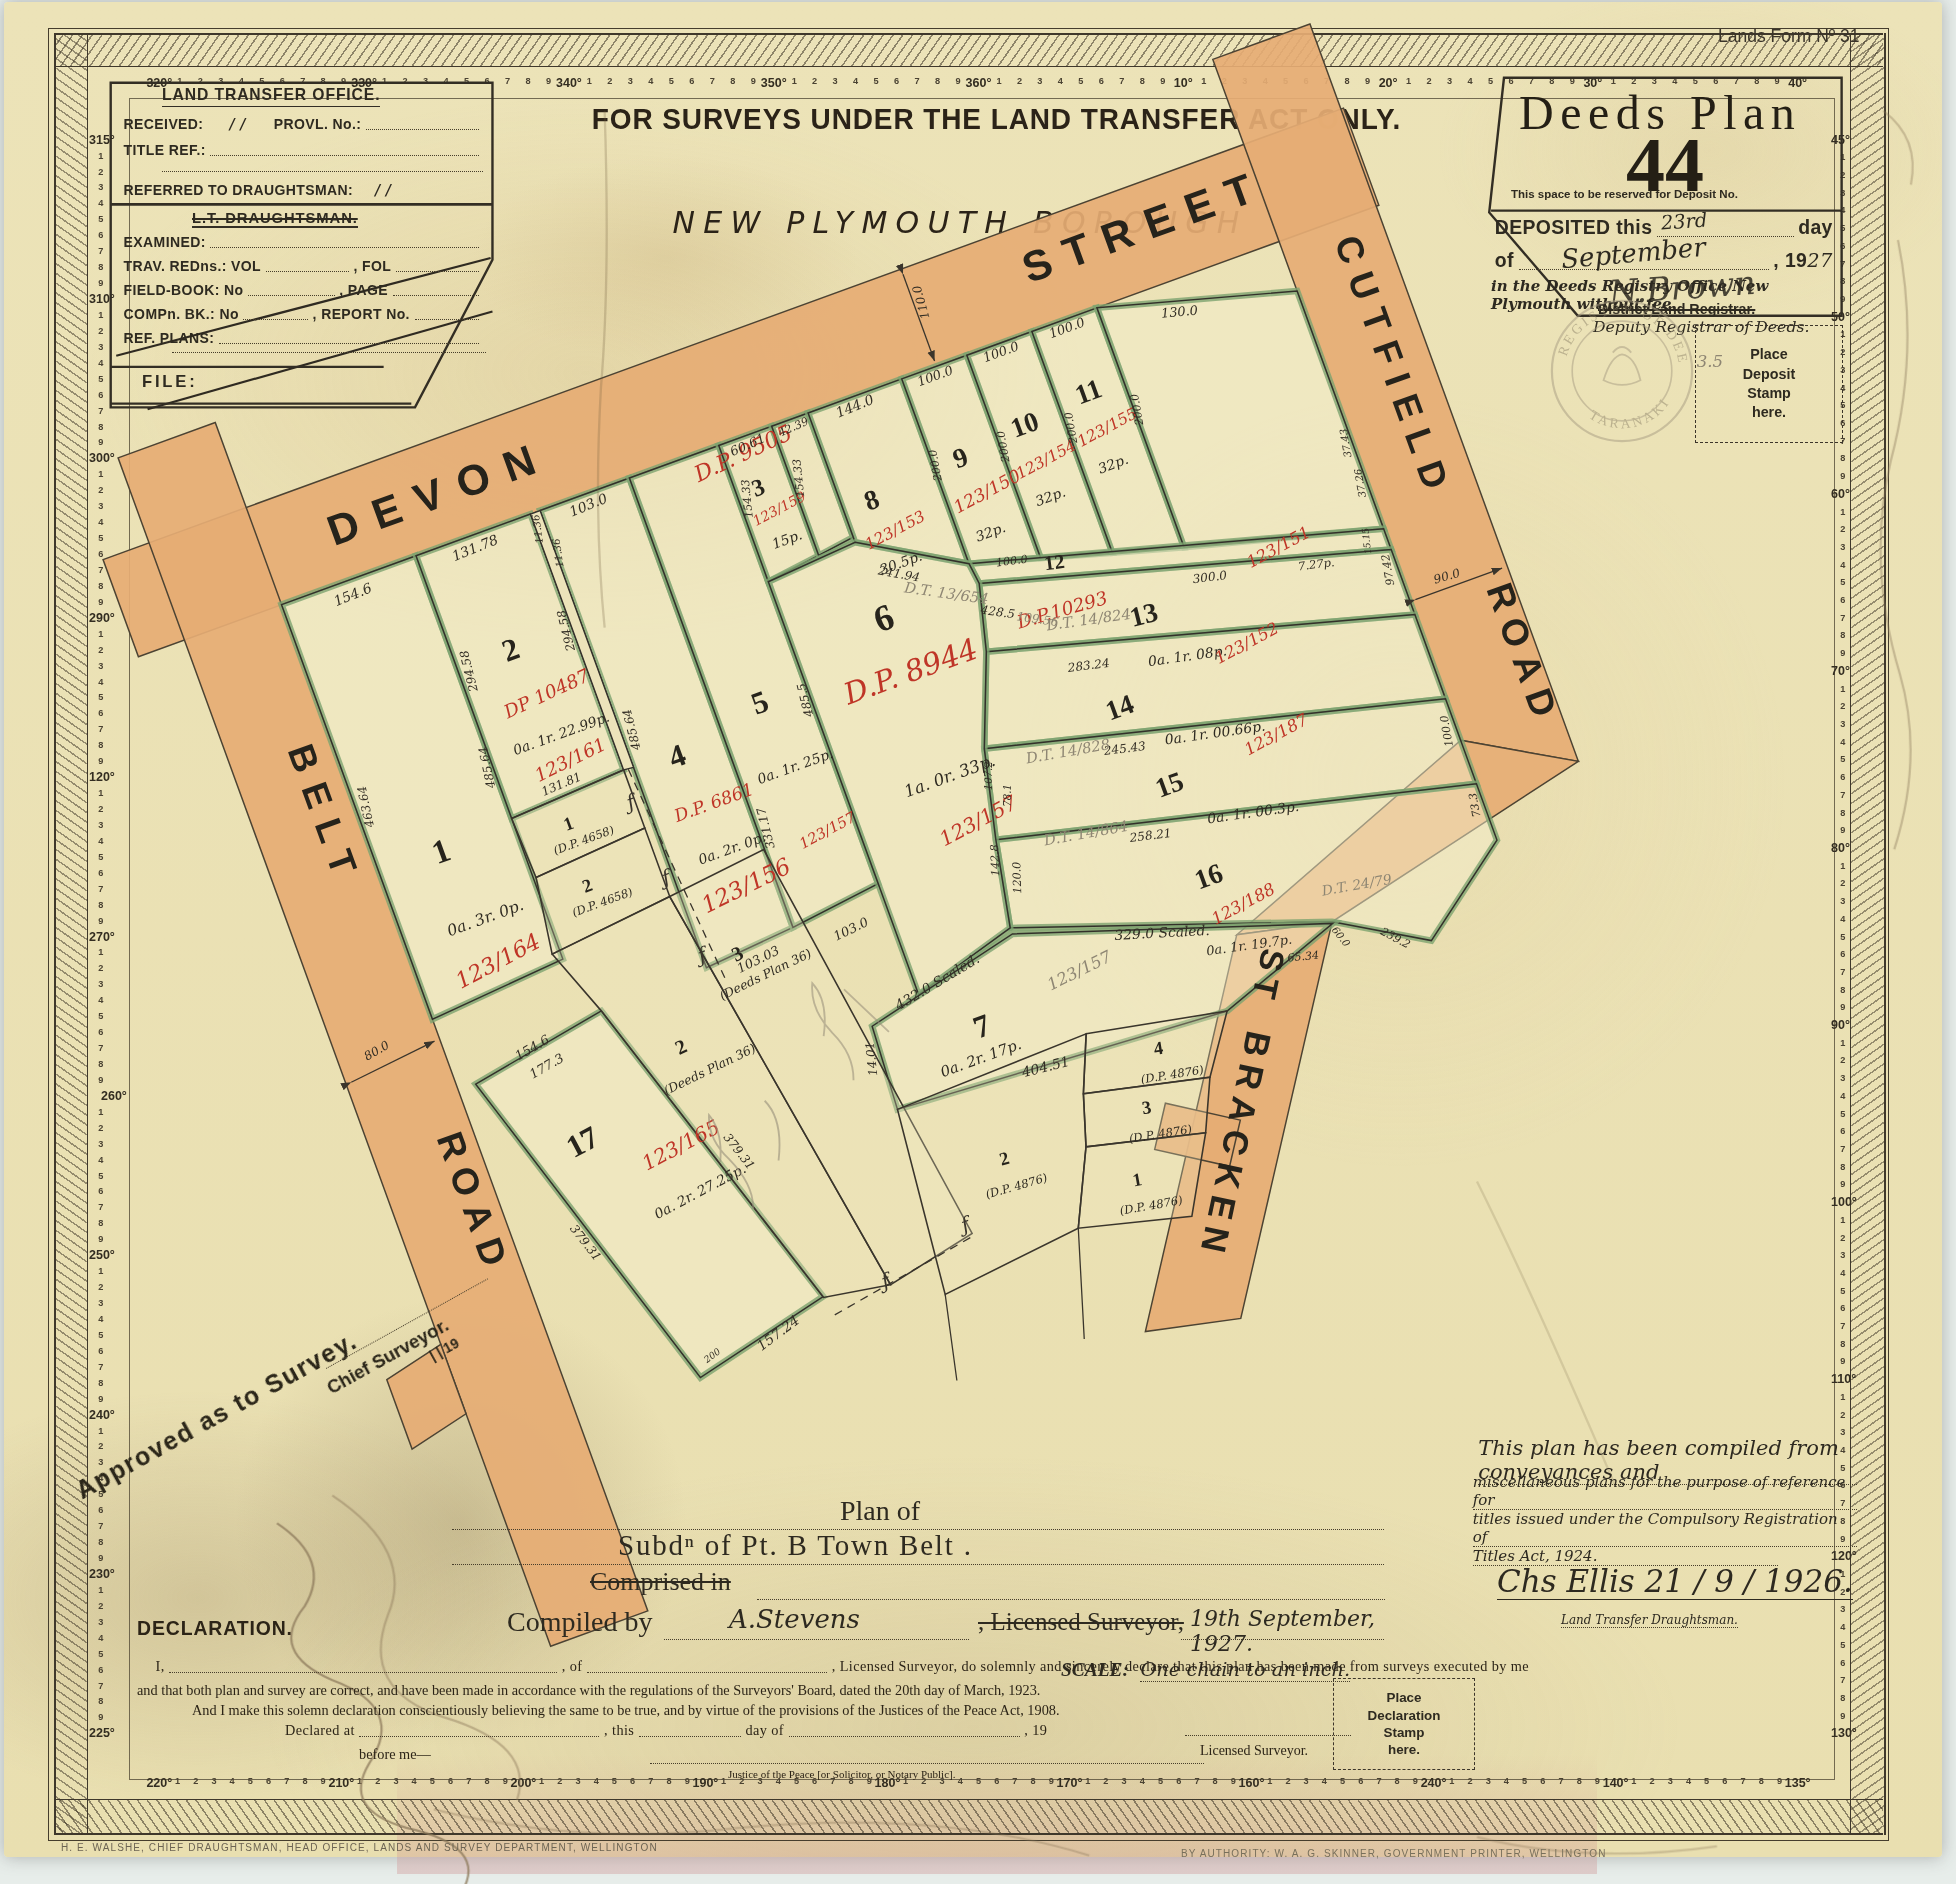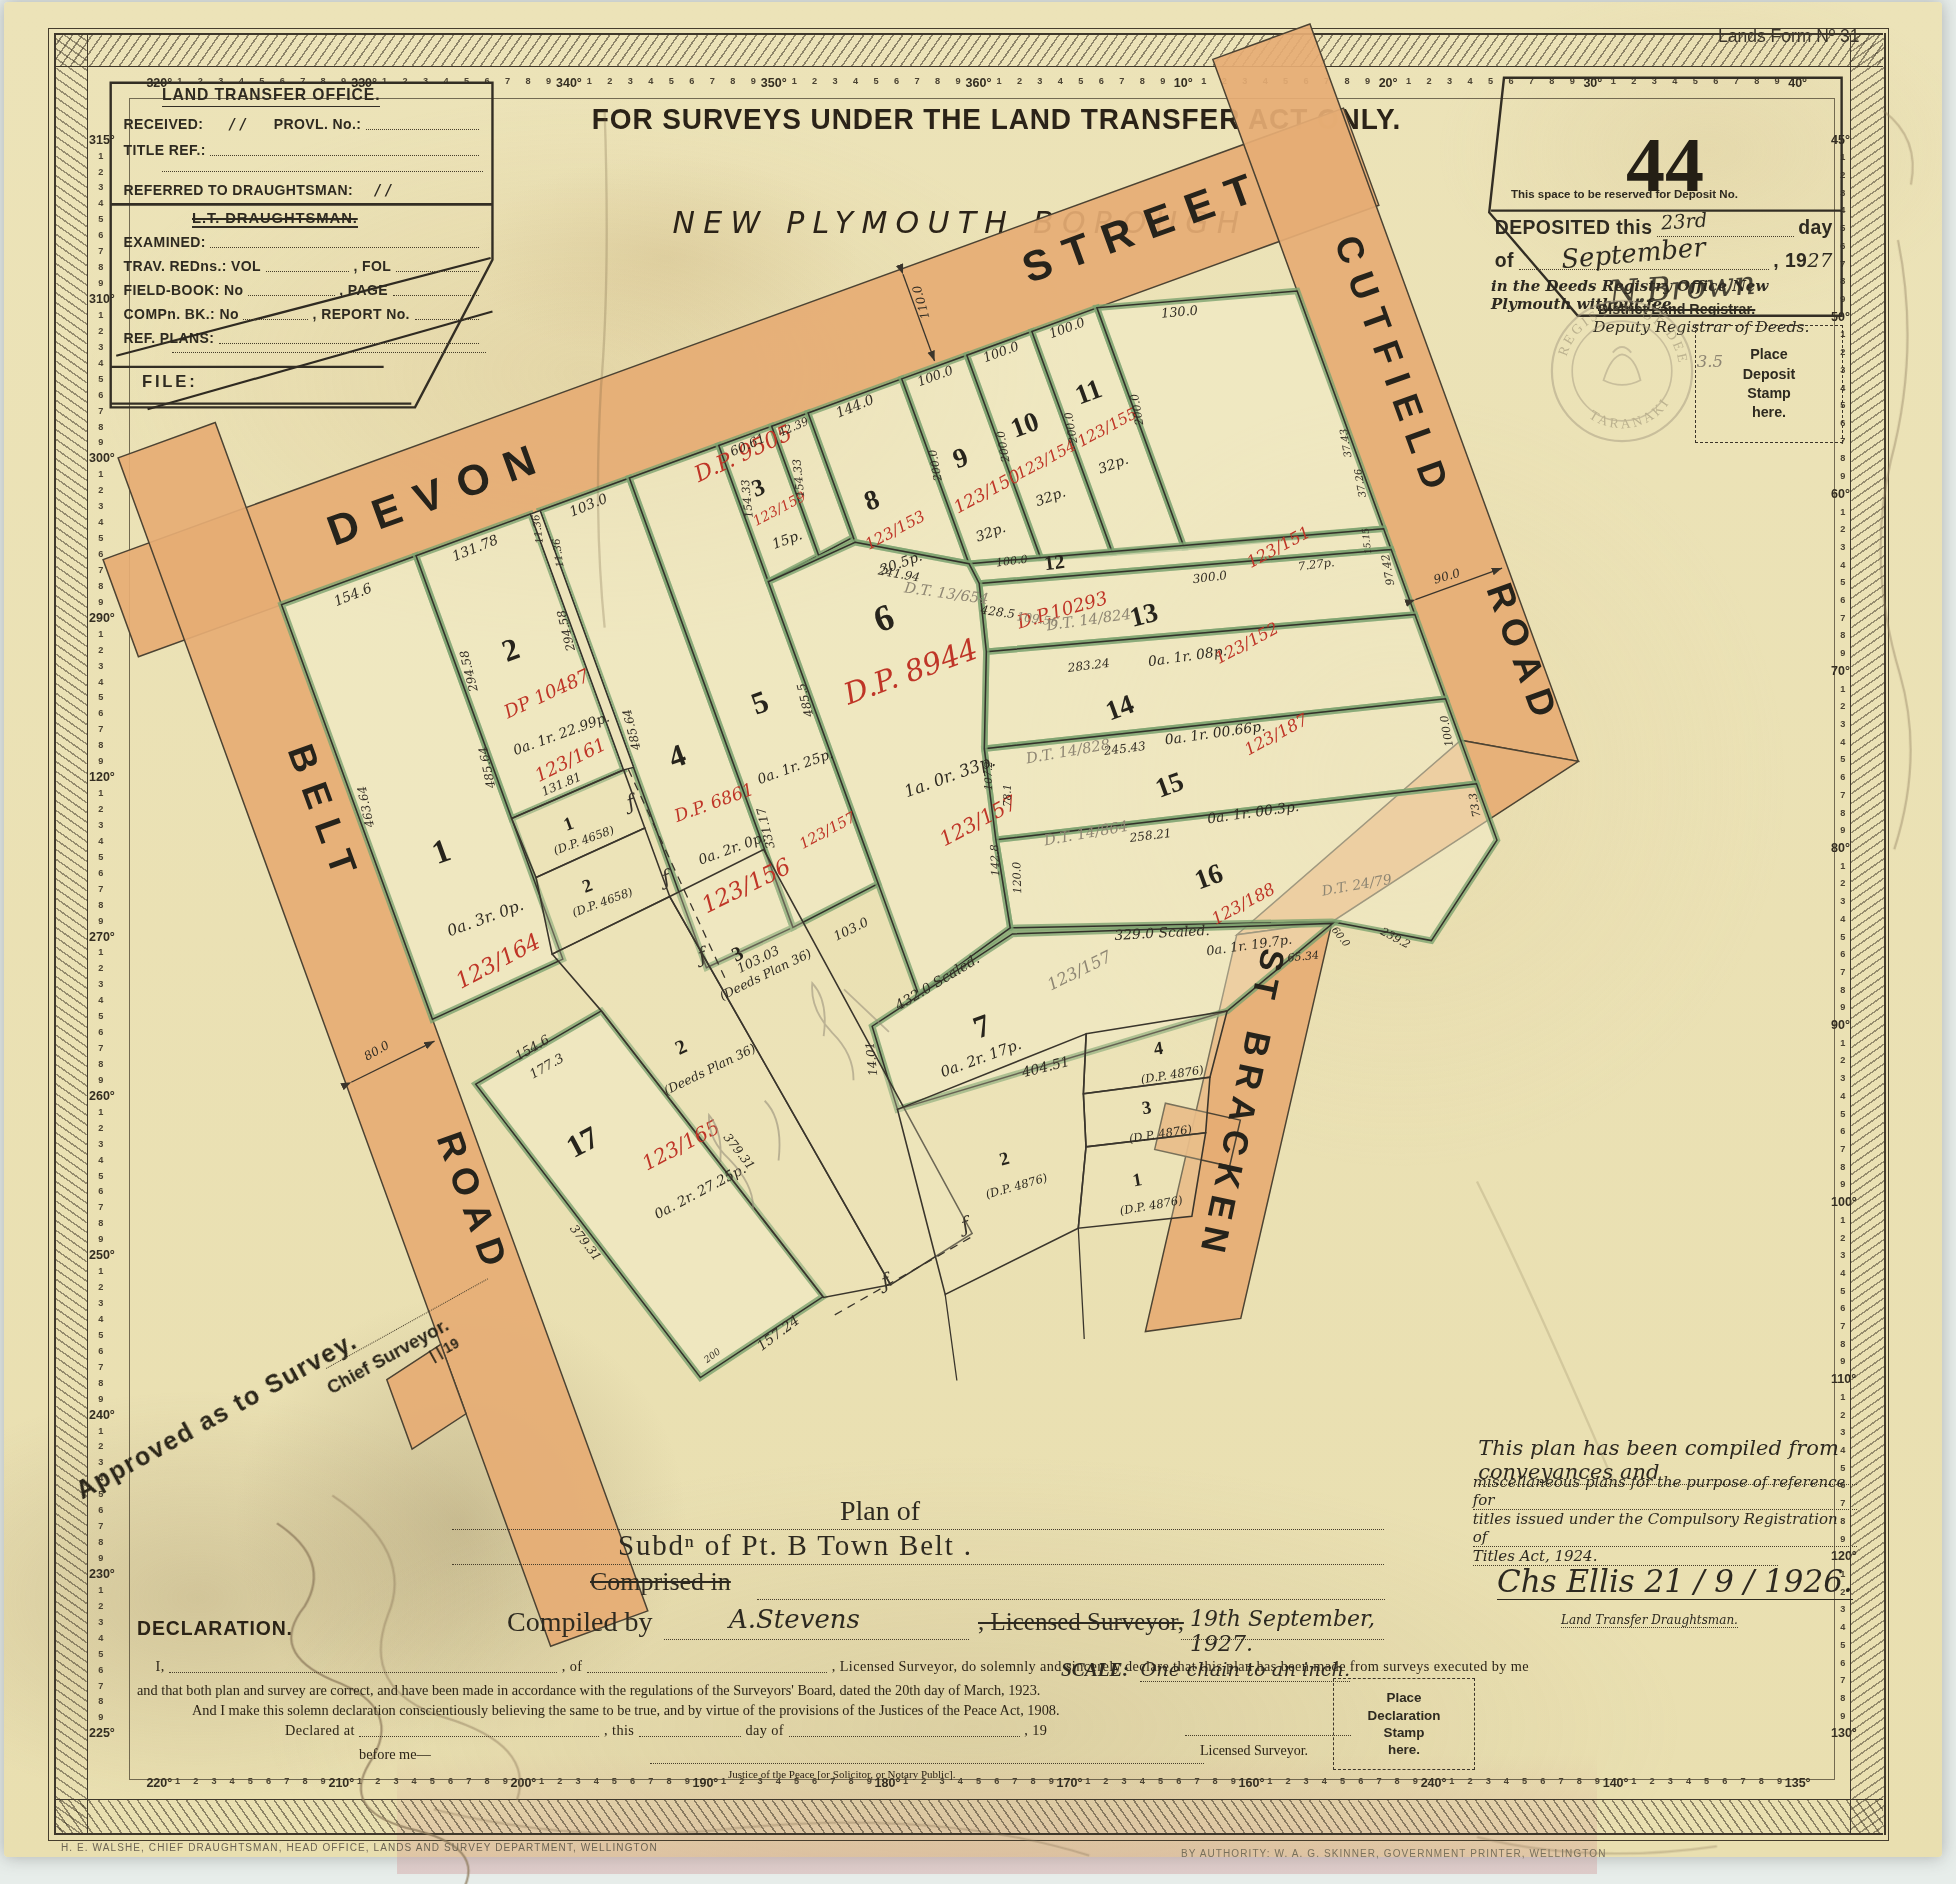--- a/index.html
+++ b/index.html
@@ -306,21 +306,21 @@
       <span class="bmaj" style="top: 50%;">270°</span>
       <span class="bmin" style="top: 50.97%;">1</span>
       <span class="bmin" style="top: 51.94%;">2</span>
       <span class="bmin" style="top: 52.91%;">3</span>
       <span class="bmin" style="top: 53.88%;">4</span>
       <span class="bmin" style="top: 54.85%;">5</span>
       <span class="bmin" style="top: 55.82%;">6</span>
       <span class="bmin" style="top: 56.79%;">7</span>
       <span class="bmin" style="top: 57.76%;">8</span>
       <span class="bmin" style="top: 58.73%;">9</span>
-      <span class="bmaj" style="top: 59.7%;">260°</span>
+      <span class="bmaj" style="top: 59.7%; margin-left: 12px;">260°</span>
       <span class="bmin" style="top: 60.67%;">1</span>
       <span class="bmin" style="top: 61.64%;">2</span>
       <span class="bmin" style="top: 62.61%;">3</span>
       <span class="bmin" style="top: 63.58%;">4</span>
       <span class="bmin" style="top: 64.55%;">5</span>
       <span class="bmin" style="top: 65.52%;">6</span>
       <span class="bmin" style="top: 66.49%;">7</span>
       <span class="bmin" style="top: 67.46%;">8</span>
       <span class="bmin" style="top: 68.43%;">9</span>
       <span class="bmaj" style="top: 69.4%;">250°</span>
@@ -508,20 +508,21 @@
     </div>
     <div style="position:absolute;left:65px;top:273px;width:314px;border-bottom:1.8px dotted #473e2b;"></div>
     <div style="position:absolute;left:35px;top:293px;font-weight:700;font-size:16.6px;letter-spacing:2.8px;">FILE:</div>
   </div>
 
   <div style="position:absolute;left:1480px;top:72px;width:369px;height:268px;">
     <svg width="369" height="268" style="position:absolute;left:0;top:0;" viewBox="0 0 400 290">
       <path d="M26,6 L392,6 L392,264 L106,264 L10,152 Z" fill="none" stroke="#332e24" stroke-width="2.6"></path>
       <path d="M12,150 H392" stroke="#332e24" stroke-width="2.2"></path>
     </svg>
+    <div class="serif" style="position:absolute;left:39px;top:13px;font-size:48px;letter-spacing:6.5px;color:#241f15;">Deeds Plan</div>
     <div class="serif" style="position:absolute;left:146px;top:48px;font-size:78px;font-weight:700;color:#241f15;">44</div>
     <div style="position:absolute;left:31px;top:116px;font-size:11.5px;font-weight:700;">This space to be reserved for Deposit No.</div>
     <div class="frow" style="left:14.8px;top:144px;width:338px;font-size:19.4px;">
       <span>DEPOSITED this</span>
         <span class="dots"></span>
       <span>day</span>
     </div>
     <div class="hand" style="position:absolute;left:181px;top:138px;font-size:19.4px;transform:rotate(-4deg);">23rd</div>
     <div class="frow" style="left:14.8px;top:177px;width:338px;font-size:19.4px;">
       <span>of</span>

